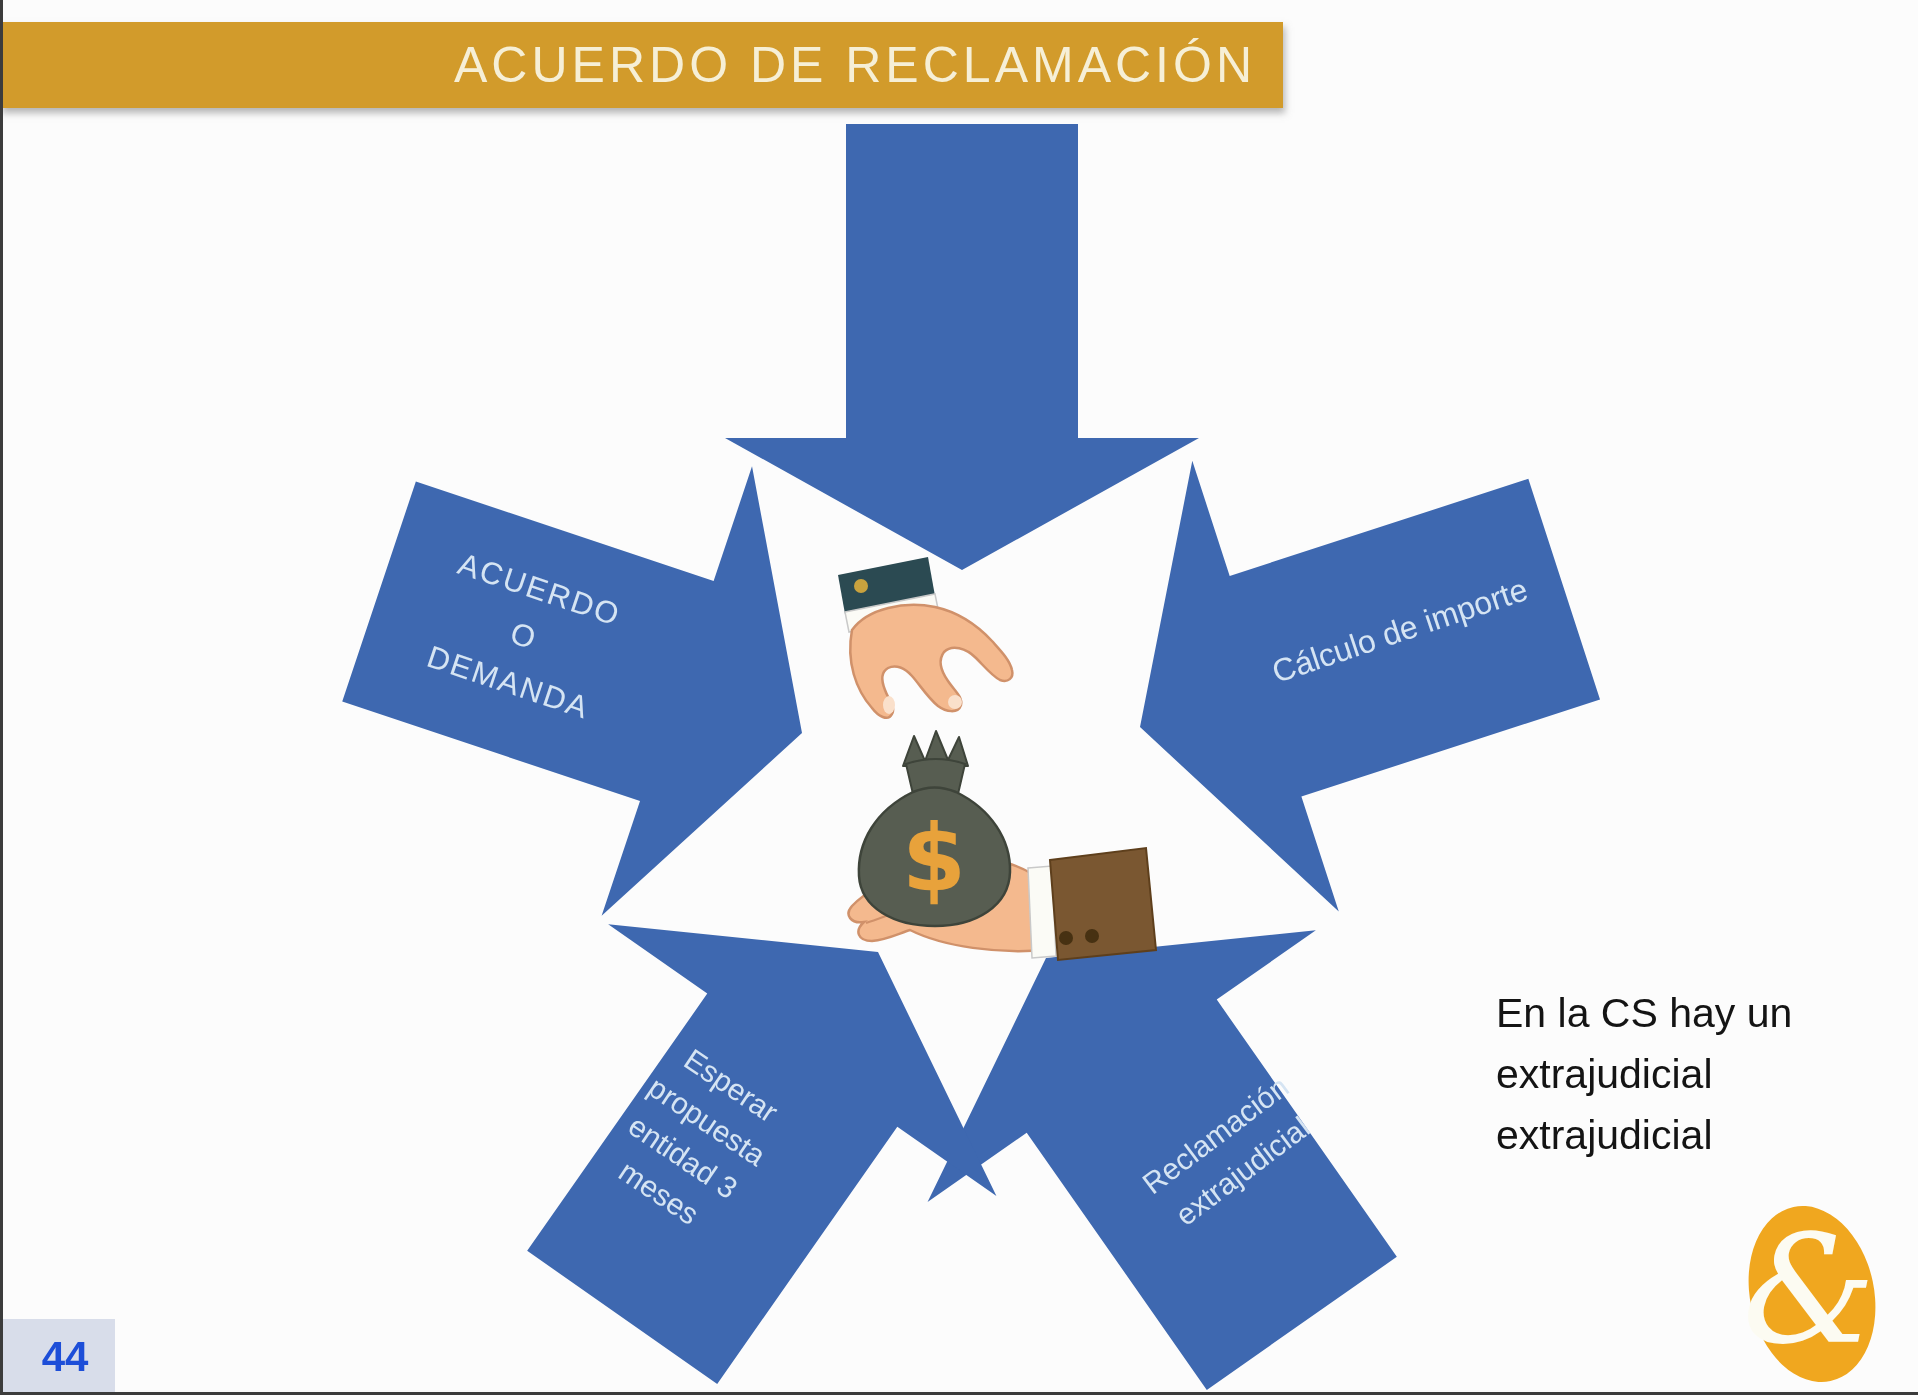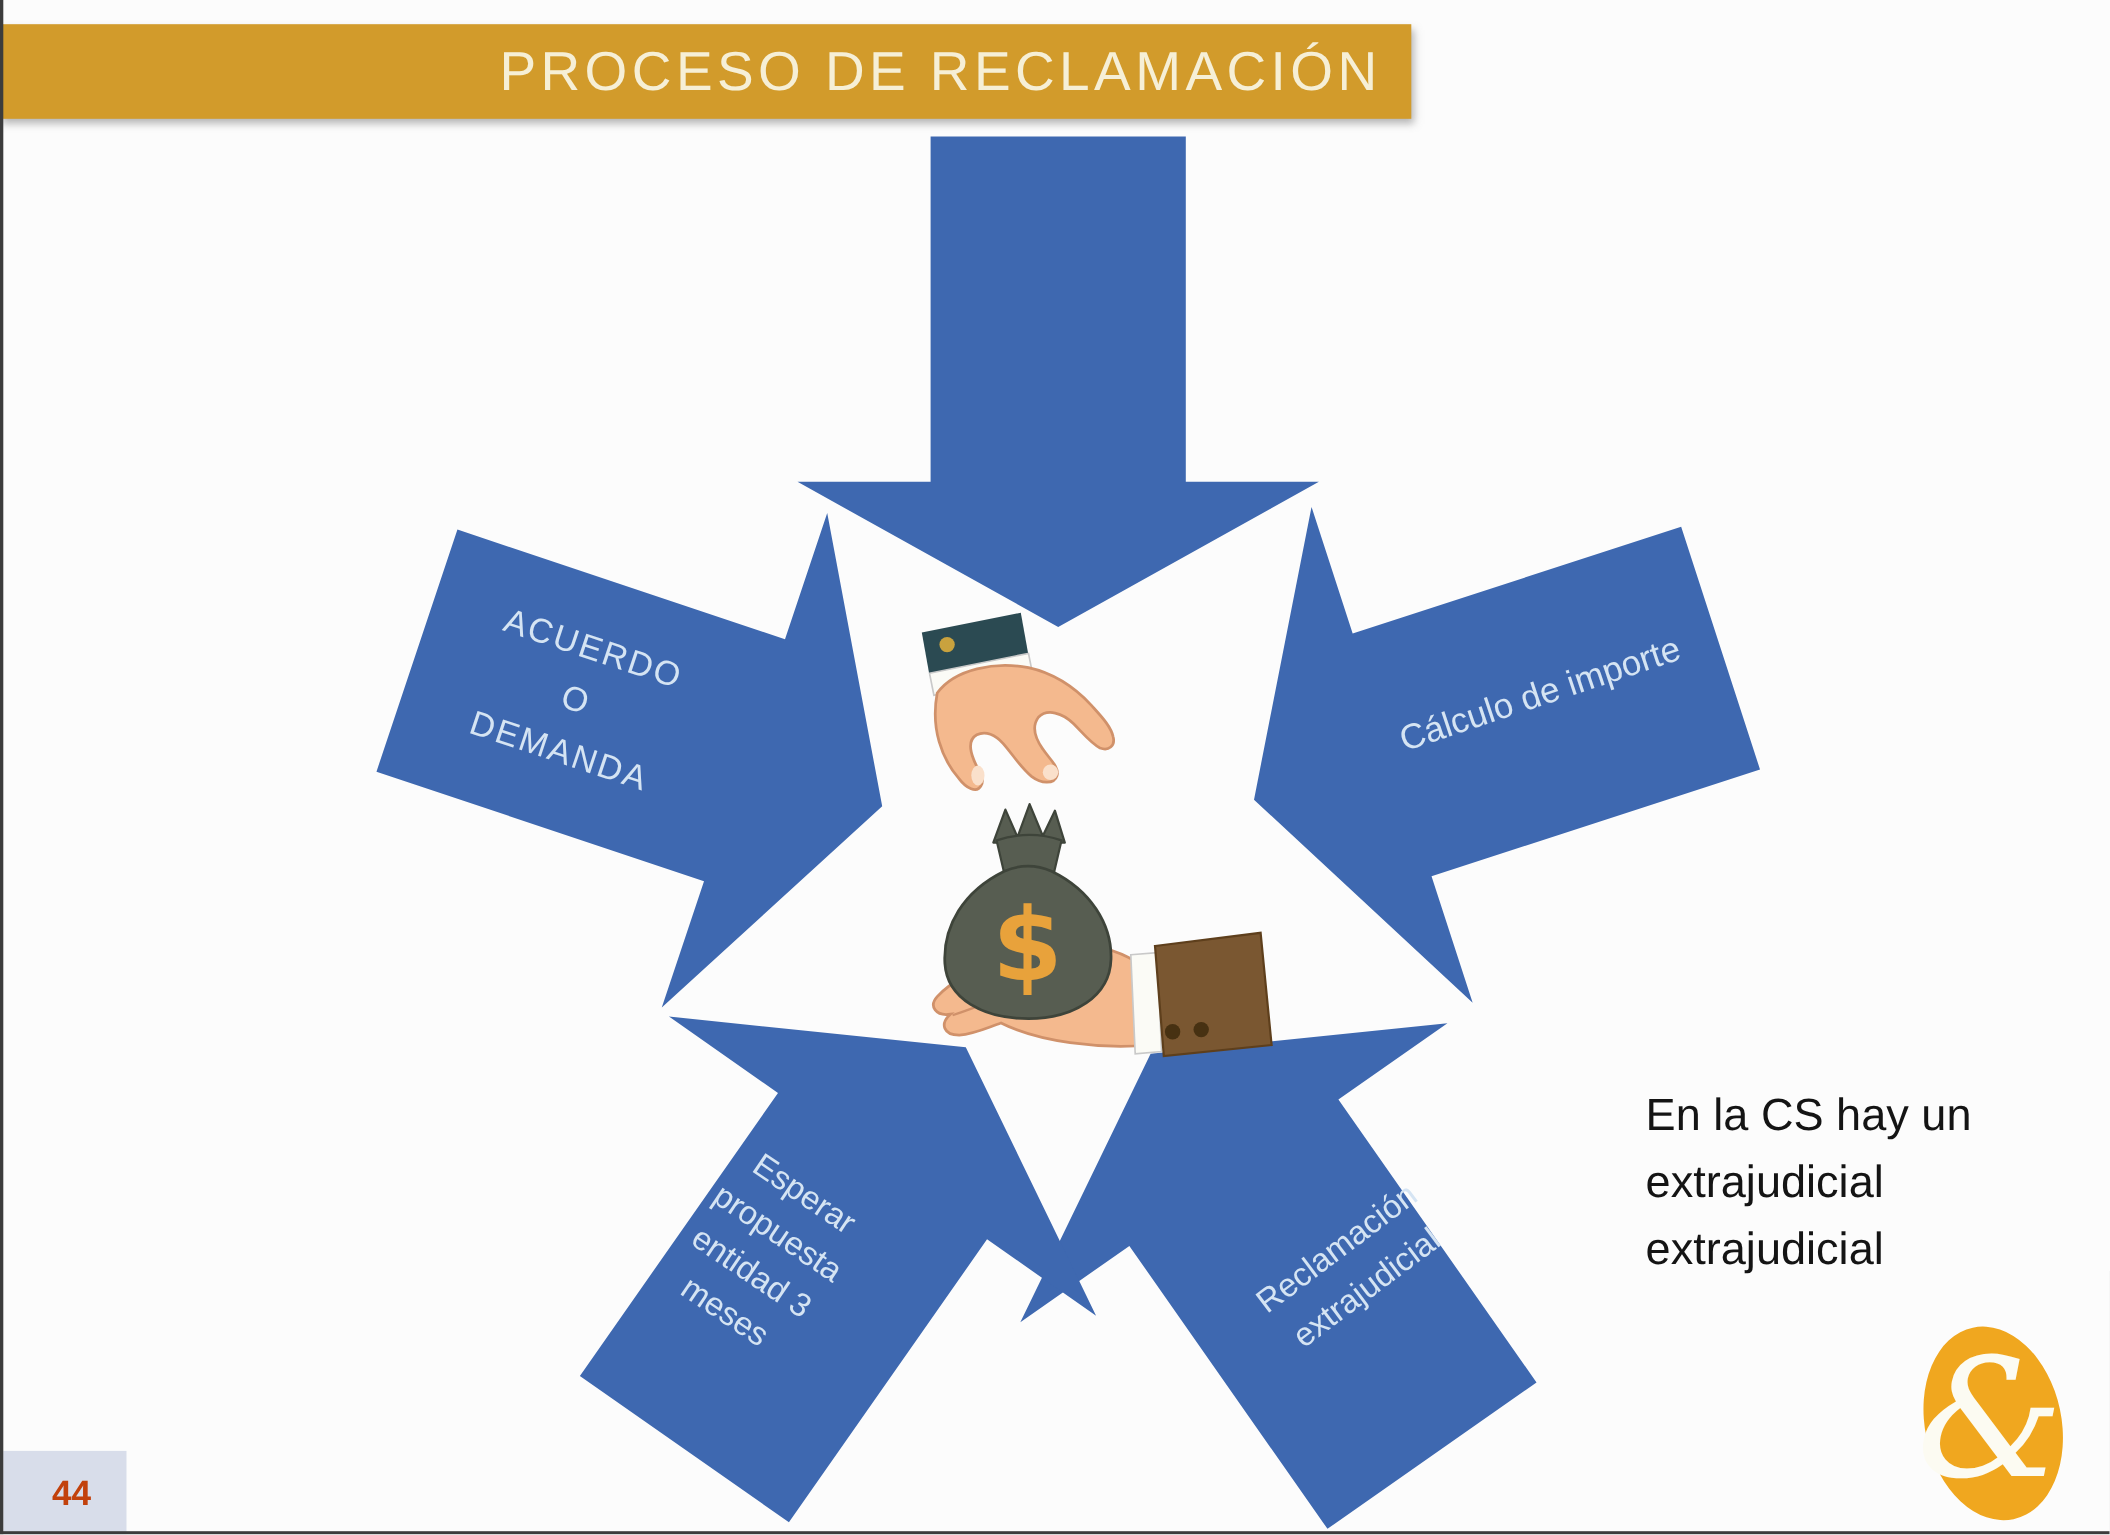--- a/index.html
+++ b/index.html
@@ -49,31 +49,31 @@
     position:absolute;left:1460px;top:983px;z-index:6;
     color:#141414;font-size:41px;line-height:61px;margin-left:36px;
   }
   .note .ln{display:block;}
 
   .page-badge{
     position:absolute;left:3px;top:1319px;width:112px;height:76px;
     background:#D8DDEA;z-index:30;
     display:flex;align-items:center;justify-content:center;
   }
-  .page-badge .num{color:#c2410c;font-size:32px;font-weight:bold;padding-left:12px;}
+  .page-badge .num{color:#1d4ed8;font-size:42px;font-weight:bold;padding-left:12px;}
 
   .logo{position:absolute;left:1745px;top:1200px;z-index:30;}
 </style>
 </head>
 <body>
 
 <div class="slide">
 
   <div class="banner">
-    <div class="title">PROCESO DE RECLAMACIÓN</div>
+    <div class="title">ACUERDO DE RECLAMACIÓN</div>
   </div>
 
   <svg class="diagram" width="1918" height="1395" viewBox="0 0 1918 1395">
     <g fill="#3E68B0" stroke="none">
       <path transform="translate(962,570) rotate(90)" d="M0,0 L-132,-237 L-132,-116 L-446,-116 L-446,116 L-132,116 L-132,237 Z"></path>
       <path transform="translate(1140,727) rotate(162)" d="M0,0 L-132,-237 L-132,-116 L-446,-116 L-446,116 L-132,116 L-132,237 Z"></path>
       <path transform="translate(802,733) rotate(18.5)" d="M0,0 L-132,-237 L-132,-116 L-446,-116 L-446,116 L-132,116 L-132,237 Z"></path>
       <path transform="translate(1046,958) rotate(235)" d="M0,0 L-132,-237 L-132,-116 L-446,-116 L-446,116 L-132,116 L-132,237 Z"></path>
       <path transform="translate(878,952) rotate(305)" d="M0,0 L-132,-237 L-132,-116 L-446,-116 L-446,116 L-132,116 L-132,237 Z"></path>
     </g>

